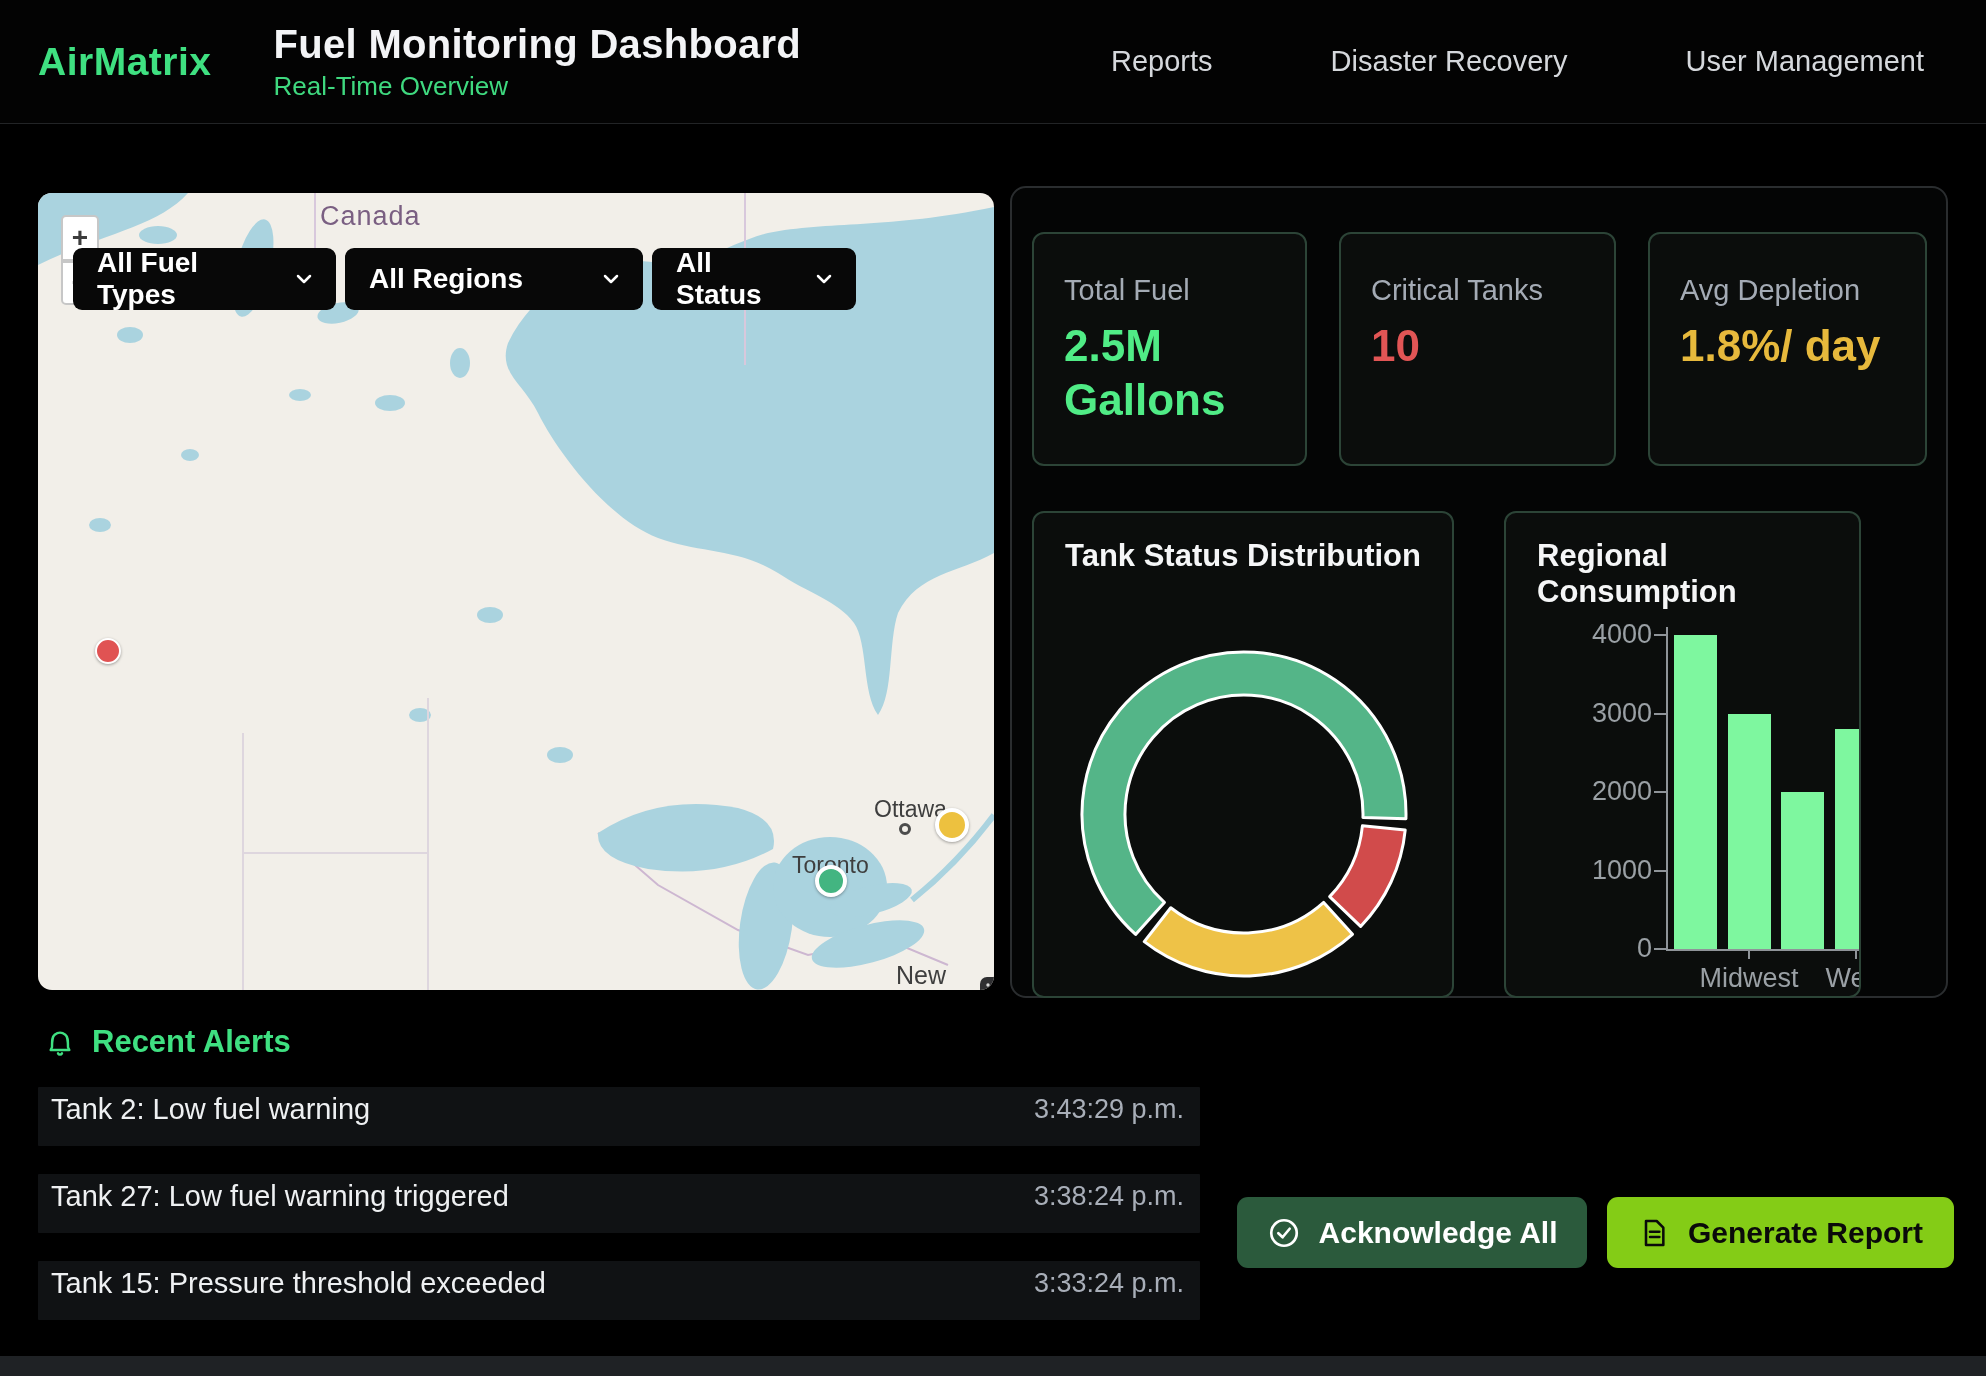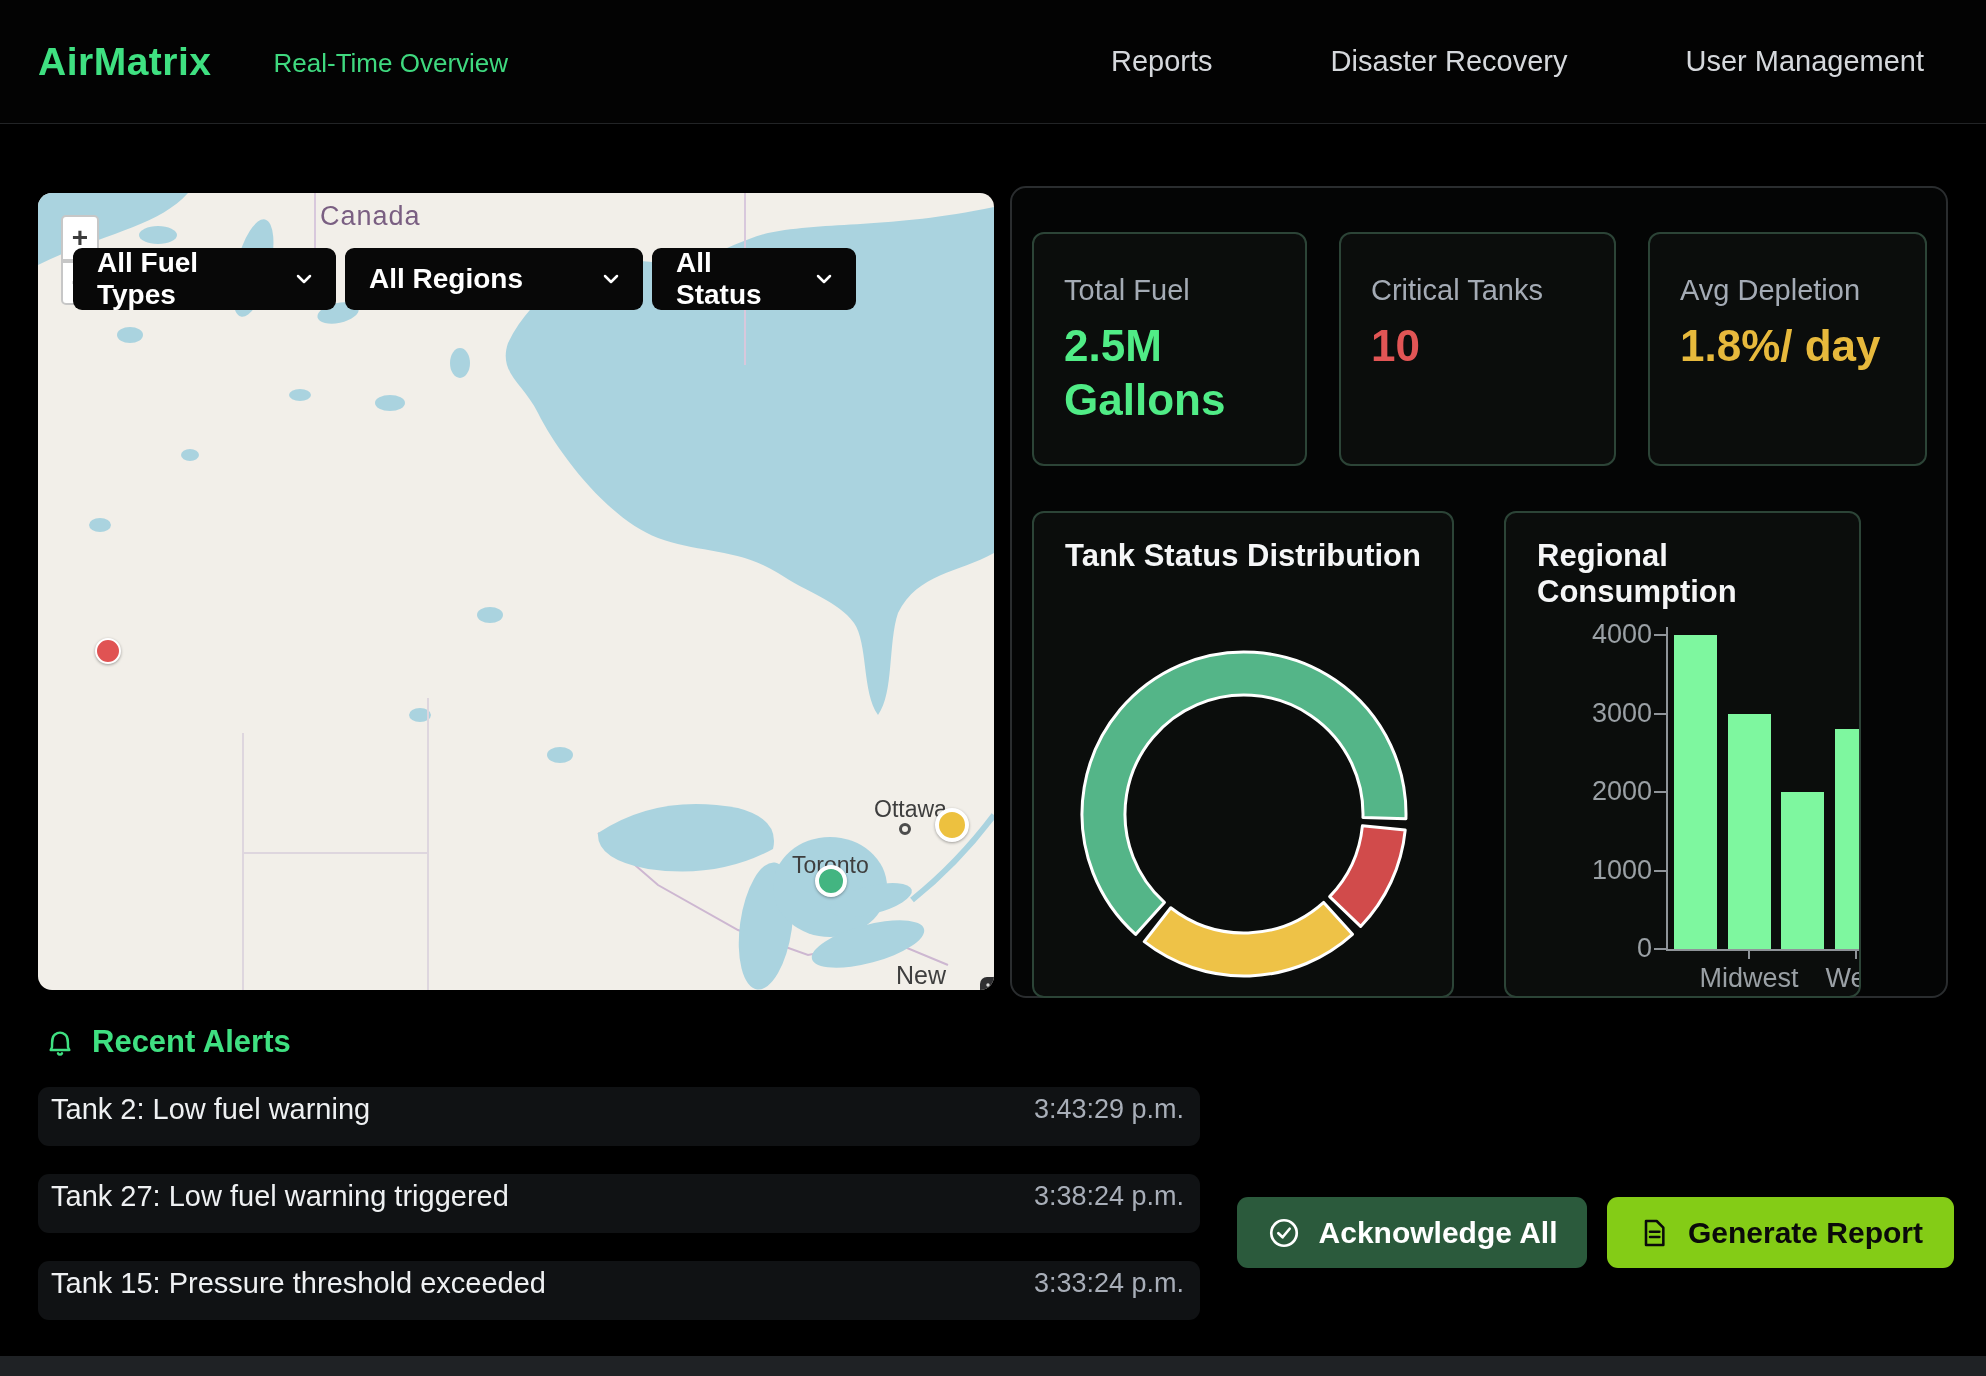--- a/index.html
+++ b/index.html
@@ -63,41 +63,42 @@
   .axis-line { position:absolute; background:#8f9499; }
   .tick-mark { position:absolute; background:#8f9499; }
   .tick-label { position:absolute; color:#9aa0a5; font-size:27px; }
   .tick-label.y { width:110px; text-align:right; }
   .tick-label.x { text-align:center; }
   .bar { position:absolute; }
   
   #alerts-title-row { position:absolute; left:44px; top:1024px; display:flex; align-items:center; gap:16px; }
   #alerts-title { font-size:31px; font-weight:bold; color:#3fe081; }
   .alert-row { position:absolute; left:38px; width:1162px; height:59px; background:#101214;
-    border-radius:11px; display:flex; align-items:center; padding:0 16px 14px 13px; }
+    border-radius:1px; display:flex; align-items:center; padding:0 16px 14px 13px; }
   #alert-0 { top:1087px; } #alert-1 { top:1174px; } #alert-2 { top:1261px; }
   .alert-text { font-size:29px; color:#eef0f2; }
   .alert-time { margin-left:auto; font-size:27px; color:#a8aeb8; }
   
   .action-btn { position:absolute; top:1197px; height:71px; border:none; border-radius:11px;
     display:flex; align-items:center; justify-content:center; gap:18px;
     font-family:"Liberation Sans", sans-serif; font-size:30px; font-weight:bold; cursor:pointer; }
   #ack-btn { left:1237px; width:350px; background:#2b5a3c; color:#fff; }
   #gen-btn { left:1607px; width:347px; background:#84cc16; color:#0a0a0a; }
   
   #footer-bar { position:absolute; left:0; top:1356px; width:1986px; height:20px; background:#1f2225; }
 </style>
 </head>
 <body>
 
 <div id="app">
 
   <div id="header">
     <div class="brand">AirMatrix</div>
     <div class="title-block">
+      <div class="page-title">Fuel Monitoring Dashboard</div>
       <div class="page-subtitle">Real-Time Overview</div>
     </div>
     <div id="nav">
       <div class="nav-item">Reports</div>
       <div class="nav-item">Disaster Recovery</div>
       <div class="nav-item">User Management</div>
     </div>
   </div>
 
   <div id="map">

